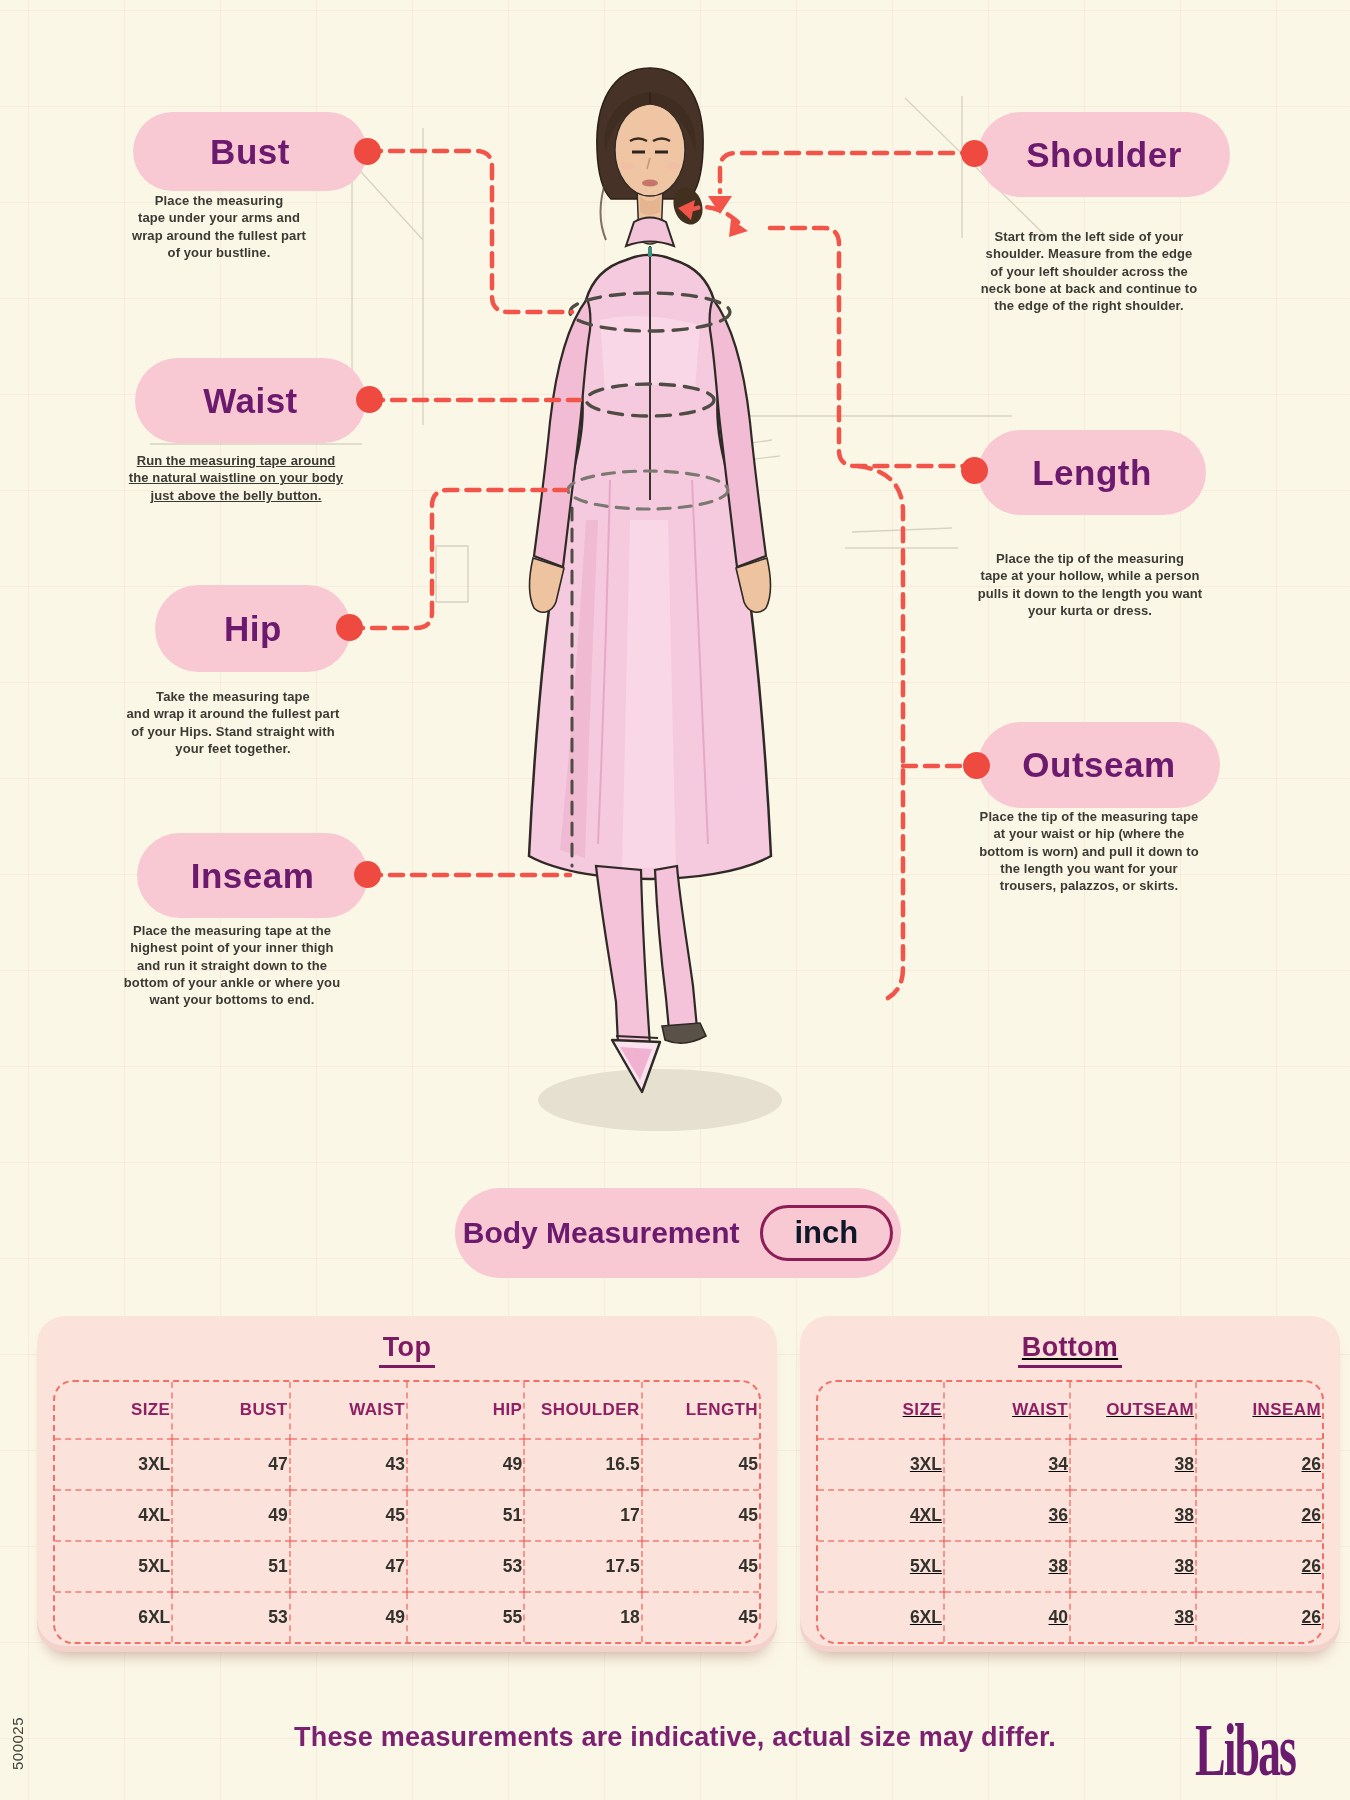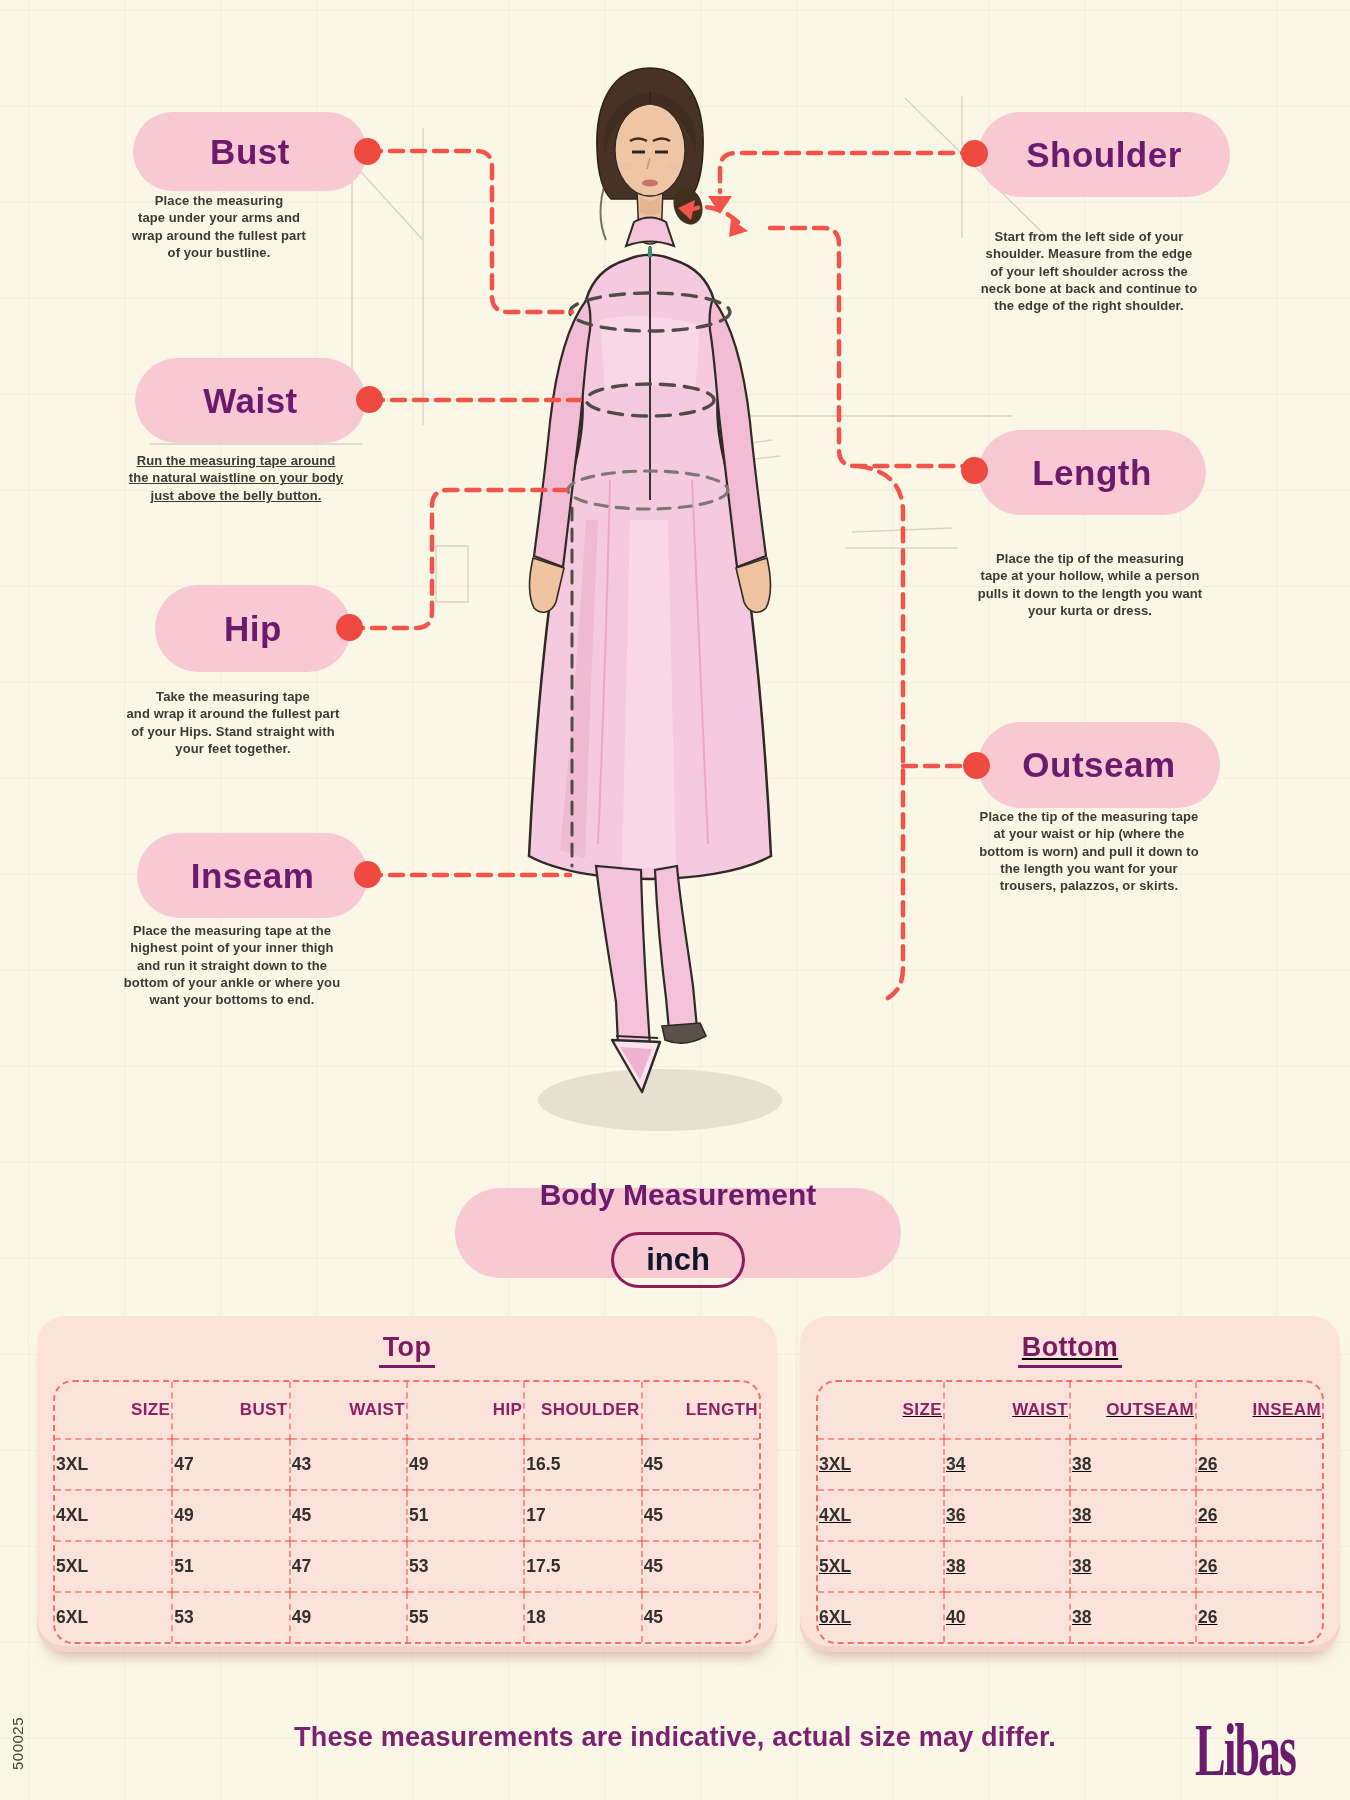--- a/index.html
+++ b/index.html
@@ -41,21 +41,21 @@
   #desc-bust{left:88px;top:192px;width:262px;}
   #desc-waist{left:92px;top:452px;width:288px;text-decoration:underline;}
   #desc-hip{left:88px;top:688px;width:290px;}
   #desc-inseam{left:82px;top:922px;width:300px;}
   #desc-shoulder{left:930px;top:228px;width:318px;}
   #desc-length{left:932px;top:550px;width:316px;}
   #desc-outseam{left:924px;top:808px;width:330px;}
   
   #unit-pill{
     position:absolute;left:455px;top:1188px;width:446px;height:90px;z-index:3;
-    background:#f8c9d3;border-radius:999px;display:flex;align-items:center;justify-content:center;gap:20px;flex-direction:column;
+    background:#f8c9d3;border-radius:999px;display:flex;align-items:center;justify-content:center;gap:20px;
   }
   #unit-pill .lbl{font-weight:bold;font-size:30px;color:#6c1a6e;}
   #unit-pill .chip{
     font-weight:bold;font-size:31px;color:#0f172a;border:3px solid #8c1d55;
     border-radius:40px;padding:7px 32px;cursor:pointer;
   }
   
   .panel{
     position:absolute;top:1316px;z-index:3;background:#fbe3dc;border-radius:28px;
     box-shadow:0 12px 16px -10px rgba(150,90,80,.5), inset 0 -6px 0 rgba(214,160,150,.25);
@@ -64,21 +64,21 @@
   #panel-bottom{left:800px;width:540px;height:336px;text-decoration:underline;}
   .panel h3{
     margin:16px auto 0;width:fit-content;font-size:27px;color:#7d1a64;
     border-bottom:3px solid #7d1a64;padding:0 4px 2px;letter-spacing:.3px;
   }
   .tbl-wrap{
     margin:12px 16px 0;border:2.5px dashed rgba(240,84,74,.8);border-radius:20px;overflow:hidden;
   }
   table{width:100%;border-collapse:collapse;table-layout:fixed;}
   th{height:54px;font-size:17px;letter-spacing:.4px;color:#8e2063;text-align:right;}
-  td{height:47px;font-size:17.5px;font-weight:bold;color:#32312b;text-align:left;}
+  td{height:47px;font-size:17.5px;font-weight:bold;color:#32312b;text-align:right;}
   th,td{border-right:2.5px dashed rgba(240,84,74,.55);border-bottom:2.5px dashed rgba(240,84,74,.55);}
   tr>*:last-child{border-right:none;}
   tbody tr:last-child td{border-bottom:none;}
   
   #footer-note{
     position:absolute;left:0;top:1722px;width:1350px;margin:0;text-align:center;z-index:3;
     font-size:27px;font-weight:bold;color:#7c2170;letter-spacing:.2px;
   }
   #logo{position:absolute;left:1183px;top:1684px;z-index:4;}
   #side-code{

